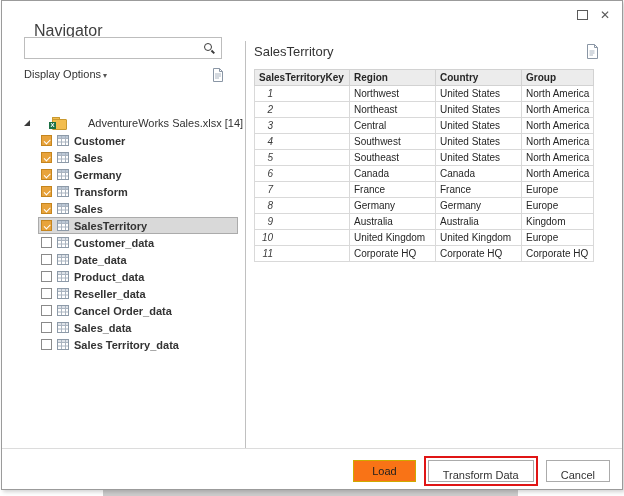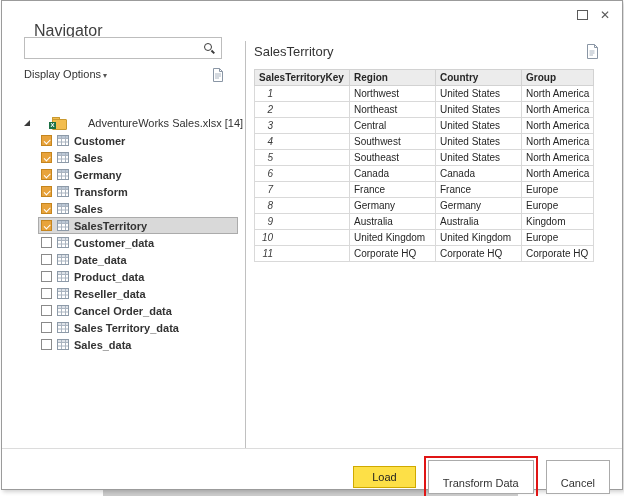--- a/index.html
+++ b/index.html
@@ -57,22 +57,22 @@
   table.preview { border-collapse:collapse; margin-top:8px; font-size:10px; color:#262626; table-layout:fixed; }
   col.c0 { width:95px; } col.c1 { width:86px; } col.c2 { width:86px; } col.c3 { width:72px; }
   table.preview th { background:#ececec; border:1px solid #d2d2d2; font-weight:bold; text-align:left; padding:2px 4px; white-space:nowrap; overflow:hidden; font-size:10px; }
   table.preview td { border:1px solid #d9d9d9; padding:1px 4px; white-space:nowrap; overflow:hidden; height:13px; }
   td.num { font-style:italic; color:#3c3c3c; }
   td.num span { display:inline-block; width:14px; text-align:right; }
 
   
   .footer-sep { position:absolute; left:0; right:0; top:447px; height:1px; background:#dcdcdc; }
   .footer { position:absolute; right:12px; top:455px; display:flex; gap:8px; align-items:center; }
-  button { font-family:"Liberation Sans",sans-serif; font-size:11px; height:22px; padding:16px 14px; border:1px solid #ababab; background:#ffffff; color:#333; cursor:default; }
-  button.load { background:#fde047; border-color:#cfa900; color:#1f1f1f; padding:0 18px; }
+  button { font-family:"Liberation Sans",sans-serif; font-size:11px; height:22px; padding:8px 14px; border:1px solid #ababab; background:#ffffff; color:#333; cursor:default; }
+  button.load { background:#f97316; border-color:#cfa900; color:#1f1f1f; padding:0 18px; }
   .annotation { display:inline-flex; border:2px solid #e01515; padding:2px; }
   .annotation button { margin:0; }
 </style>
 </head>
 <body>
 
 <div class="behind-strip"></div>
 
 <div class="dialog">
 
@@ -259,34 +259,34 @@
   <div class="tree-item">
     <span class="checkbox"></span>
 
     <span class="gridicon icon-sheet">
       <svg width="12" height="11" viewBox="0 0 12 11">
         <rect x="0.5" y="0.5" width="11" height="10" fill="#ffffff" stroke="#8d9aa8"></rect>
         <rect x="1" y="1" width="10" height="2.5" fill="#dde2e8"></rect>
         <path d="M4.5 1 V10 M8.5 1 V10 M1 3.5 H11 M1 7 H11" stroke="#aab4c0" stroke-width="1" fill="none"></path>
       </svg>
     </span>
+    <span class="tree-label">Sales_data</span>
+  </div>
+
+  <div class="tree-item">
+    <span class="checkbox"></span>
+
+    <span class="gridicon icon-sheet">
+      <svg width="12" height="11" viewBox="0 0 12 11">
+        <rect x="0.5" y="0.5" width="11" height="10" fill="#ffffff" stroke="#8d9aa8"></rect>
+        <rect x="1" y="1" width="10" height="2.5" fill="#dde2e8"></rect>
+        <path d="M4.5 1 V10 M8.5 1 V10 M1 3.5 H11 M1 7 H11" stroke="#aab4c0" stroke-width="1" fill="none"></path>
+      </svg>
+    </span>
     <span class="tree-label">Sales Territory_data</span>
-  </div>
-
-  <div class="tree-item">
-    <span class="checkbox"></span>
-
-    <span class="gridicon icon-sheet">
-      <svg width="12" height="11" viewBox="0 0 12 11">
-        <rect x="0.5" y="0.5" width="11" height="10" fill="#ffffff" stroke="#8d9aa8"></rect>
-        <rect x="1" y="1" width="10" height="2.5" fill="#dde2e8"></rect>
-        <path d="M4.5 1 V10 M8.5 1 V10 M1 3.5 H11 M1 7 H11" stroke="#aab4c0" stroke-width="1" fill="none"></path>
-      </svg>
-    </span>
-    <span class="tree-label">Sales_data</span>
   </div>
 </div>
     </div>
   </div>
 
   <div class="divider"></div>
 
   <div class="right-panel">
     <div class="preview-header">
       <span class="preview-title">SalesTerritory</span>

